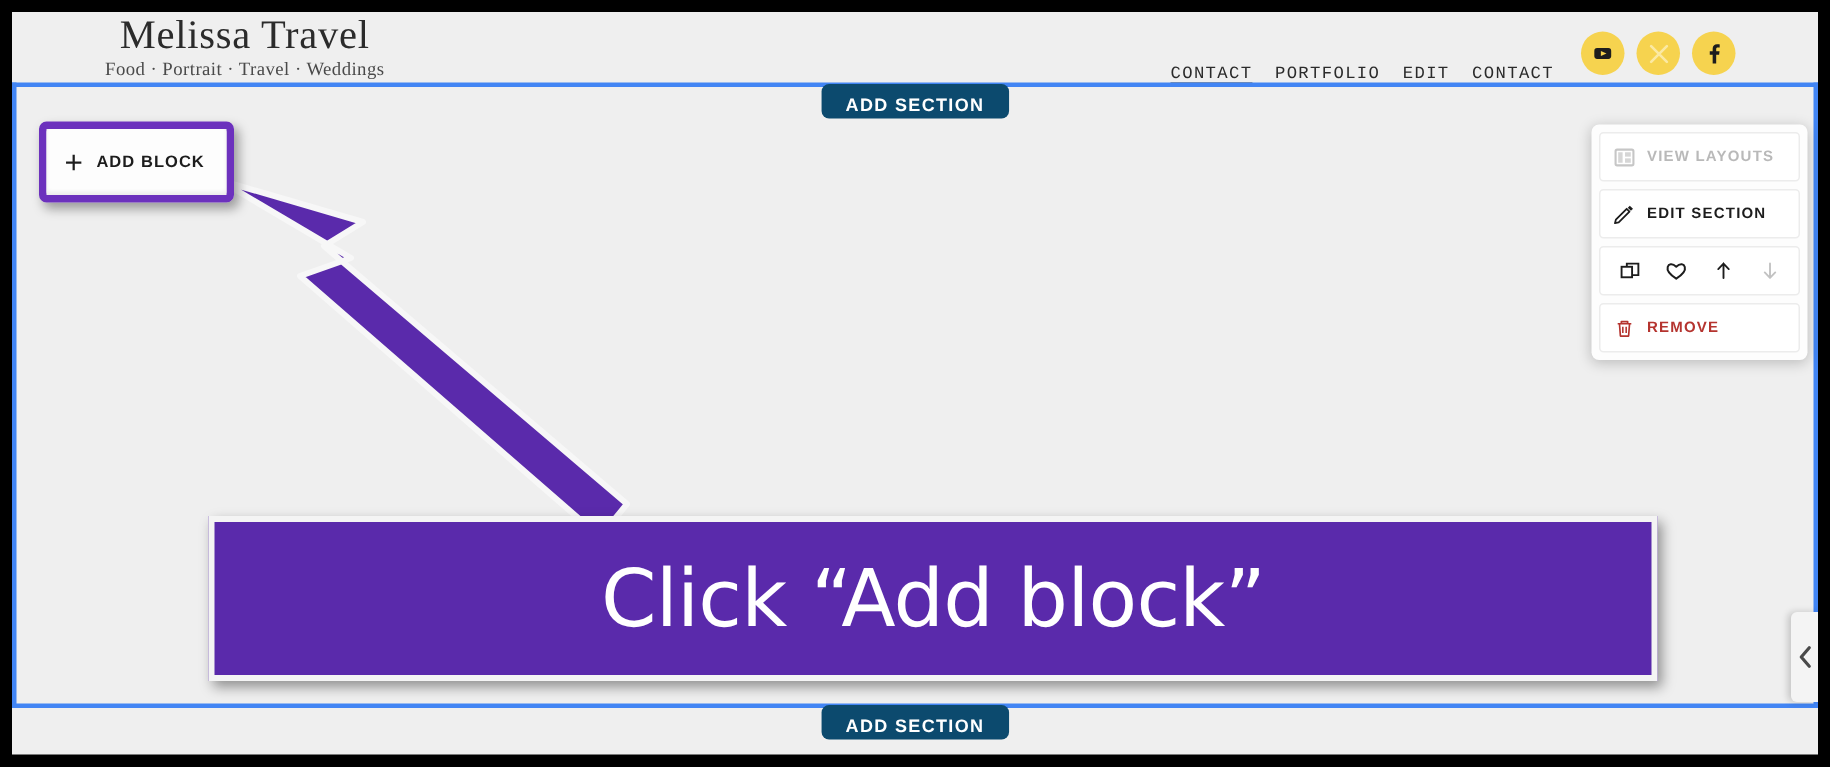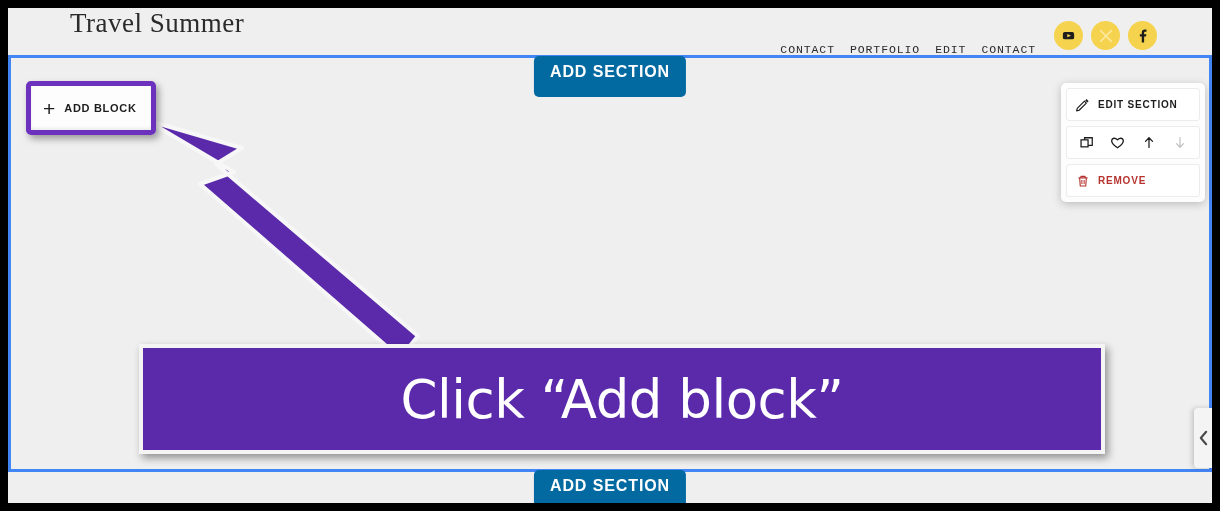--- a/index.html
+++ b/index.html
@@ -64,23 +64,23 @@
   #rail-bottom{top:461px;}
   .rail-side{
     position:absolute;top:47px;width:3px;height:417px;background:#4285f4;
   }
   #rail-left{left:0;}
   #rail-right{left:1201px;}
 
   .add-section-pill{
     position:absolute;
     left:50%;transform:translateX(-50%);
-    background:#0369a1;color:#fff;
-    font-size:16px;font-weight:bold;letter-spacing:.9px;
-    padding:7px 16px 16px;border-radius:5px;
+    background:#0c4a6e;color:#fff;
+    font-size:12px;font-weight:bold;letter-spacing:.9px;
+    padding:7px 16px 2px;border-radius:5px;
     cursor:pointer;white-space:nowrap;
     z-index:6;
   }
   #add-section-top{top:48px;}
   #add-section-bottom{top:462px;}
 
   
   #canvas{
     position:absolute;left:3px;top:50px;
     width:1198px;height:411px;background:#efefef;
@@ -184,21 +184,22 @@
   }
 </style>
 </head>
 <body>
 
 <div id="frame">
 
   <div id="site-header">
 
     <div id="logo-wrap">
-      <div id="logo-title">Travel Summer</div>
+      <div id="logo-title">Melissa Travel</div>
+      <div id="logo-tagline">Food · Portrait · Travel · Weddings</div>
     </div>
 
     <div id="nav">
       <span class="nav-item active">CONTACT</span>
       <span class="nav-item">PORTFOLIO</span>
       <span class="nav-item">EDIT</span>
       <span class="nav-item">CONTACT</span>
     </div>
 
     <div id="socials">
@@ -233,20 +234,31 @@
 
   <div id="add-block-highlight">
     <div id="add-block-btn">
       <span id="add-block-plus">+</span>
       <span id="add-block-label">ADD BLOCK</span>
     </div>
   </div>
 
   <div id="tool-panel">
 
+    <div class="panel-row disabled">
+      <span class="panel-ico">
+        <svg width="14" height="14" viewBox="0 0 20 20">
+            <rect x="1.5" y="2.5" width="17" height="15" rx="1.5" fill="none" stroke="#c6c6c6" stroke-width="2"></rect>
+            <rect x="4" y="5" width="4.2" height="10" fill="#d6d6d6"></rect>
+            <rect x="10.5" y="5" width="5.5" height="4.2" fill="#d6d6d6"></rect>
+            <rect x="10.5" y="10.8" width="5.5" height="4.2" fill="#d6d6d6"></rect>
+          </svg>
+      </span>
+      <span class="panel-label">VIEW LAYOUTS</span>
+    </div>
 
     <div class="panel-row">
       <span class="panel-ico">
         <svg width="15" height="15" viewBox="0 0 20 20">
             <path d="M3 15.2 L12.6 5.6 L15.1 8.1 L5.5 17.7 L2.2 18.4 Z" fill="none" stroke="#1d1d1d" stroke-width="1.6" stroke-linejoin="round"></path>
             <path d="M13.6 4.6 L15.4 2.8 L18.2 5.6 L16.4 7.4 Z" fill="#1d1d1d"></path>
           </svg>
       </span>
       <span class="panel-label">EDIT SECTION</span>
     </div>

